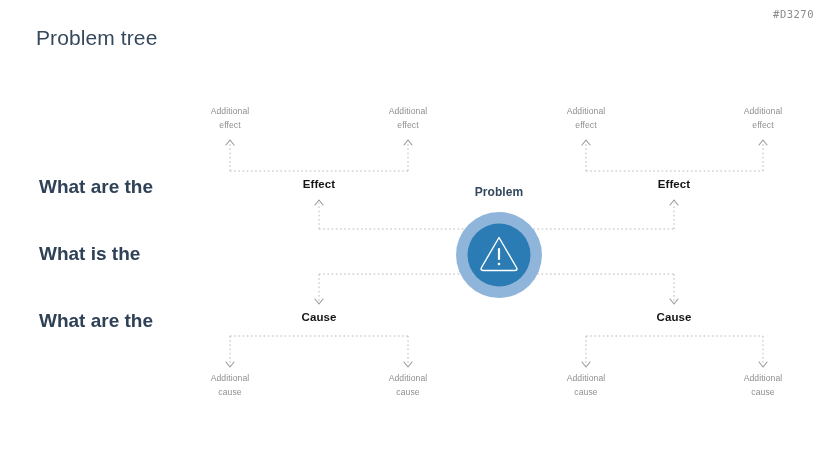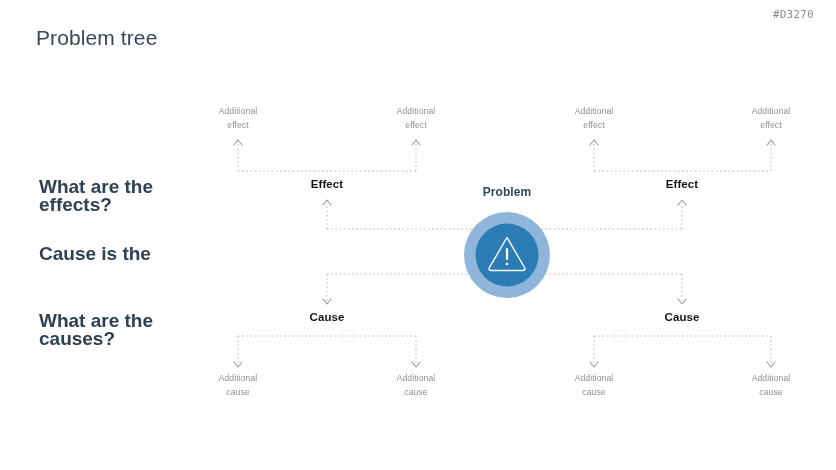--- a/index.html
+++ b/index.html
@@ -52,21 +52,21 @@
     line-height: 18px;
     width: 170px;
   }
   #q-effects  { top: 178px; }
   #q-problem  { top: 245px; }
   #q-causes   { top: 312px; }
 
   
   #diagram {
     position: absolute;
-    left: 12px;
+    left: 4px;
     top: 0;
     width: 728px;
     height: 470px;
   }
   #connectors {
     position: absolute;
     left: 0;
     top: 0;
     width: 836px;
     height: 470px;
@@ -118,28 +118,26 @@
 <body>
 
 <div id="slide">
 
   <div id="doc-code">#D3270</div>
 
   <div id="page-title">Problem tree</div>
 
   <div class="question" id="q-effects">
     <div>What are the</div>
-    <div>effects?</div>
   </div>
   <div class="question" id="q-problem">
-    <div>Cause is the</div>
+    <div>What is the</div>
   </div>
   <div class="question" id="q-causes">
     <div>What are the</div>
-    <div>causes?</div>
   </div>
 
   <div id="diagram">
 
     <svg id="connectors" viewBox="0 0 836 470" width="836" height="470" aria-hidden="true">
       <g stroke="#b8b8b8" stroke-width="1" fill="none" stroke-dasharray="1.6 2.6" stroke-linecap="butt">
 
         <line x1="315" y1="229" x2="670" y2="229"></line>
 
         <line x1="315" y1="229" x2="315" y2="203"></line>

